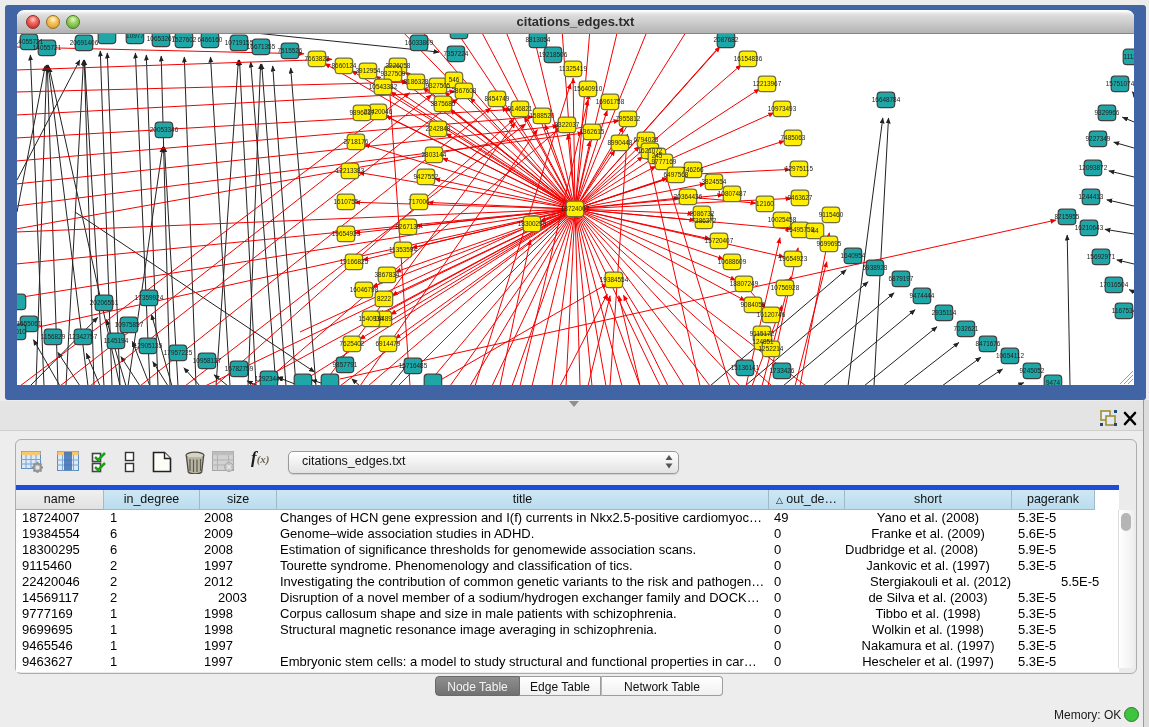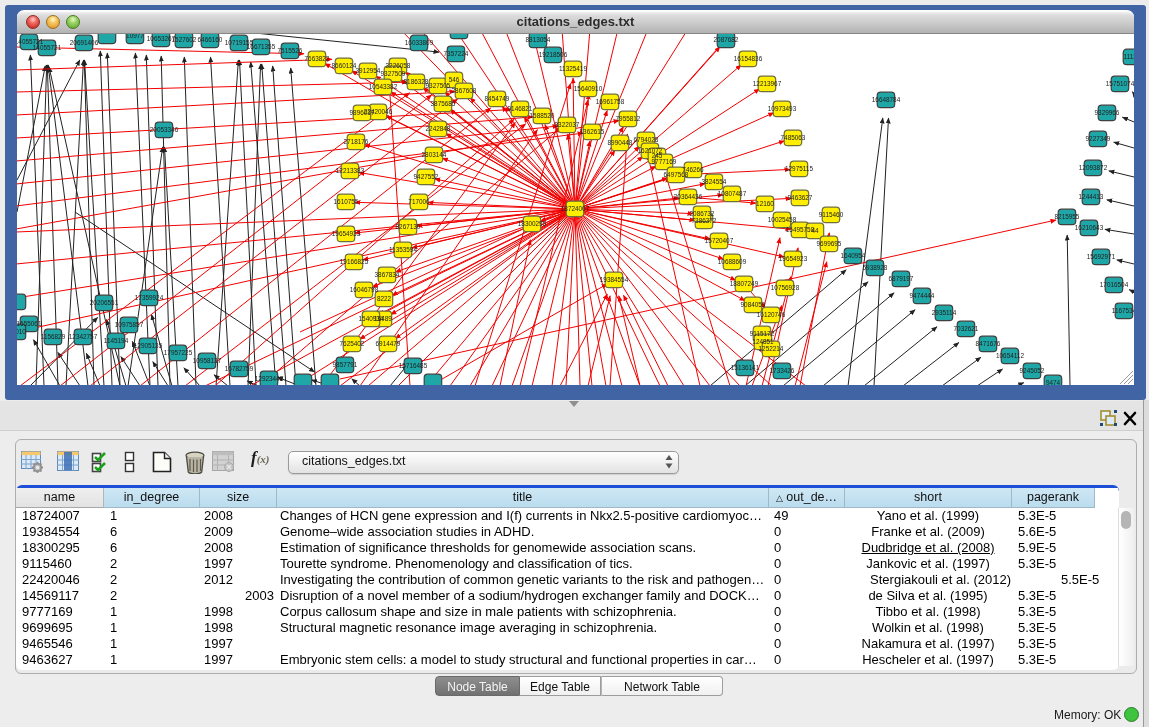--- a/index.html
+++ b/index.html
@@ -17,21 +17,21 @@
   #tlr{left:9px;background:radial-gradient(circle at 50% 30%,#ffb9b4 8%,#ee6b63 35%,#d33a32 75%,#9c1f1c);border:0.5px solid #8e2a24;}
   #tly{left:29px;background:radial-gradient(circle at 50% 30%,#ffeebe 8%,#f5c860 35%,#e8a33a 75%,#a9701c);border:0.5px solid #99701f;}
   #tlg{left:49px;background:radial-gradient(circle at 50% 30%,#d7f3b2 8%,#9ed46a 35%,#6fb73c 75%,#3f7c1a);border:0.5px solid #4e7a22;}
   #title{left:0;top:4px;width:1117px;text-align:center;font-size:13px;font-weight:bold;color:#2c2c2c;}
   #canvas{left:0;top:23px;width:1117px;height:351px;background:#ffffff;overflow:hidden;border-top:1px solid #868686;}
   #tpanelbar{left:0;top:401px;width:1144px;height:29px;background:#e4e4e4;border-bottom:1px solid #cfcfcf;}
   #tptext{left:11px;top:430px;font-size:16px;color:#1c1c1c;font-family:Liberation Serif, serif;}
   #lowbg{left:0;top:431px;width:1144px;height:296px;background:#ededed;}
   #container{left:15px;top:439px;width:1120px;height:233px;background:#ebebeb;
     border:1px solid #adadad;border-radius:6px;}
-  #tblwrap{left:16px;top:485px;width:1103px;height:182px;background:#ffffff;border-top:3px solid #1d4ed8;border-radius:6px;}
+  #tblwrap{left:16px;top:485px;width:1103px;height:182px;background:#ffffff;border-top:5px solid #1d4ed8;}
   .hcell{position:absolute;top:0;height:19px;border-right:1px solid #9fb9c6;
     background:linear-gradient(#cfe7f4,#badcee);font-size:12.5px;color:#111;text-align:center;line-height:19px;border-bottom:1px solid #9fb9c6;}
   .hgray{background:linear-gradient(#efefef,#e2e2e2);border-right:1px solid #b5b5b5;border-bottom:1px solid #a8a8a8;}
   .row{position:absolute;height:16px;font-size:13px;color:#000;white-space:nowrap;}
   .c{position:absolute;top:0;overflow:hidden;}
   #vscroll{left:1102px;top:20px;width:15px;height:158px;background:linear-gradient(90deg,#ffffff,#efefef);border-left:1px solid #dcdcdc;}
   #vthumb{left:2px;top:3px;width:10px;height:18px;border-radius:5px;background:#b5b5b5;}
   .tab{position:absolute;top:676px;height:20px;line-height:20px;font-size:12px;text-align:center;
      border:1px solid #9d9d9d;background:linear-gradient(#ffffff,#f0f0f0);color:#111;box-sizing:border-box;}
   #tab1{left:435px;width:85px;border-radius:4px 0 0 4px;background:linear-gradient(#8f8f8f,#717171);color:#f4f4f4;border-color:#6a6a6a;}
@@ -624,39 +624,39 @@
   <div class="hcell" style="left:753px;width:75px;"><span style="font-size:9px;">△</span> out_de…</div>
   <div class="hcell" style="left:829px;width:166px;">short</div>
   <div class="hcell" style="left:996px;width:82px;">pagerank</div>
   <div class="hcell" style="left:1079px;width:23px;border-right:none;background:#fff;border-bottom:1px solid #fff;"></div>
   <div class="row" style="top:20px;left:0;width:1102px;line-height:16px;">
 <span class="c" style="left:6px;width:82px;">18724007</span>
 <span class="c" style="left:94px;width:88px;">1</span>
 <span class="c" style="left:188px;width:70px;">2008</span>
 <span class="c" style="left:264px;width:488px;">Changes of HCN gene expression and I(f) currents in Nkx2.5-positive cardiomyoc…</span>
 <span class="c" style="left:758px;width:70px;">49</span>
-<span class="c" style="left:829px;width:166px;text-align:center;">Yano et al. (1999)</span>
+<span class="c" style="left:829px;width:166px;text-align:center;">Yano et al. (2008)</span>
 <span class="c" style="left:1002px;width:76px;">5.3E-5</span>
 </div>
 <div class="row" style="top:36px;left:0;width:1102px;line-height:16px;">
 <span class="c" style="left:6px;width:82px;">19384554</span>
 <span class="c" style="left:94px;width:88px;">6</span>
 <span class="c" style="left:188px;width:70px;">2009</span>
 <span class="c" style="left:264px;width:488px;">Genome–wide association studies in ADHD.</span>
 <span class="c" style="left:758px;width:70px;">0</span>
 <span class="c" style="left:829px;width:166px;text-align:center;">Franke et al. (2009)</span>
 <span class="c" style="left:1002px;width:76px;">5.6E-5</span>
 </div>
 <div class="row" style="top:52px;left:0;width:1102px;line-height:16px;">
 <span class="c" style="left:6px;width:82px;">18300295</span>
 <span class="c" style="left:94px;width:88px;">6</span>
 <span class="c" style="left:188px;width:70px;">2008</span>
 <span class="c" style="left:264px;width:488px;">Estimation of significance thresholds for genomewide association scans.</span>
 <span class="c" style="left:758px;width:70px;">0</span>
-<span class="c" style="left:829px;width:166px;text-align:center;text-decoration:underline;">Dudbridge et al. (2008)</span>
+<span class="c" style="left:829px;width:166px;text-align:left;">Dudbridge et al. (2008)</span>
 <span class="c" style="left:1002px;width:76px;">5.9E-5</span>
 </div>
 <div class="row" style="top:68px;left:0;width:1102px;line-height:16px;">
 <span class="c" style="left:6px;width:82px;">9115460</span>
 <span class="c" style="left:94px;width:88px;">2</span>
 <span class="c" style="left:188px;width:70px;">1997</span>
 <span class="c" style="left:264px;width:488px;">Tourette syndrome. Phenomenology and classification of tics.</span>
 <span class="c" style="left:758px;width:70px;">0</span>
 <span class="c" style="left:829px;width:166px;text-align:center;">Jankovic et al. (1997)</span>
 <span class="c" style="left:1002px;width:76px;">5.3E-5</span>
@@ -666,24 +666,24 @@
 <span class="c" style="left:94px;width:88px;">2</span>
 <span class="c" style="left:188px;width:70px;">2012</span>
 <span class="c" style="left:264px;width:488px;">Investigating the contribution of common genetic variants to the risk and pathogen…</span>
 <span class="c" style="left:758px;width:70px;">0</span>
 <span class="c" style="left:829px;width:166px;text-align:right;">Stergiakouli et al. (2012)</span>
 <span class="c" style="left:1002px;width:76px;margin-left:43px;">5.5E-5</span>
 </div>
 <div class="row" style="top:100px;left:0;width:1102px;line-height:16px;">
 <span class="c" style="left:6px;width:82px;">14569117</span>
 <span class="c" style="left:94px;width:88px;">2</span>
-<span class="c" style="left:188px;width:70px;text-align:right;">2003</span>
+<span class="c" style="left:202px;width:70px;">2003</span>
 <span class="c" style="left:264px;width:488px;">Disruption of a novel member of a sodium/hydrogen exchanger family and DOCK…</span>
 <span class="c" style="left:758px;width:70px;">0</span>
-<span class="c" style="left:829px;width:166px;text-align:center;">de Silva et al. (1995)</span>
+<span class="c" style="left:829px;width:166px;text-align:center;">de Silva et al. (2003)</span>
 <span class="c" style="left:1002px;width:76px;">5.3E-5</span>
 </div>
 <div class="row" style="top:116px;left:0;width:1102px;line-height:16px;">
 <span class="c" style="left:6px;width:82px;">9777169</span>
 <span class="c" style="left:94px;width:88px;">1</span>
 <span class="c" style="left:188px;width:70px;">1998</span>
 <span class="c" style="left:264px;width:488px;">Corpus callosum shape and size in male patients with schizophrenia.</span>
 <span class="c" style="left:758px;width:70px;">0</span>
 <span class="c" style="left:829px;width:166px;text-align:center;">Tibbo et al. (1998)</span>
 <span class="c" style="left:1002px;width:76px;">5.3E-5</span>

